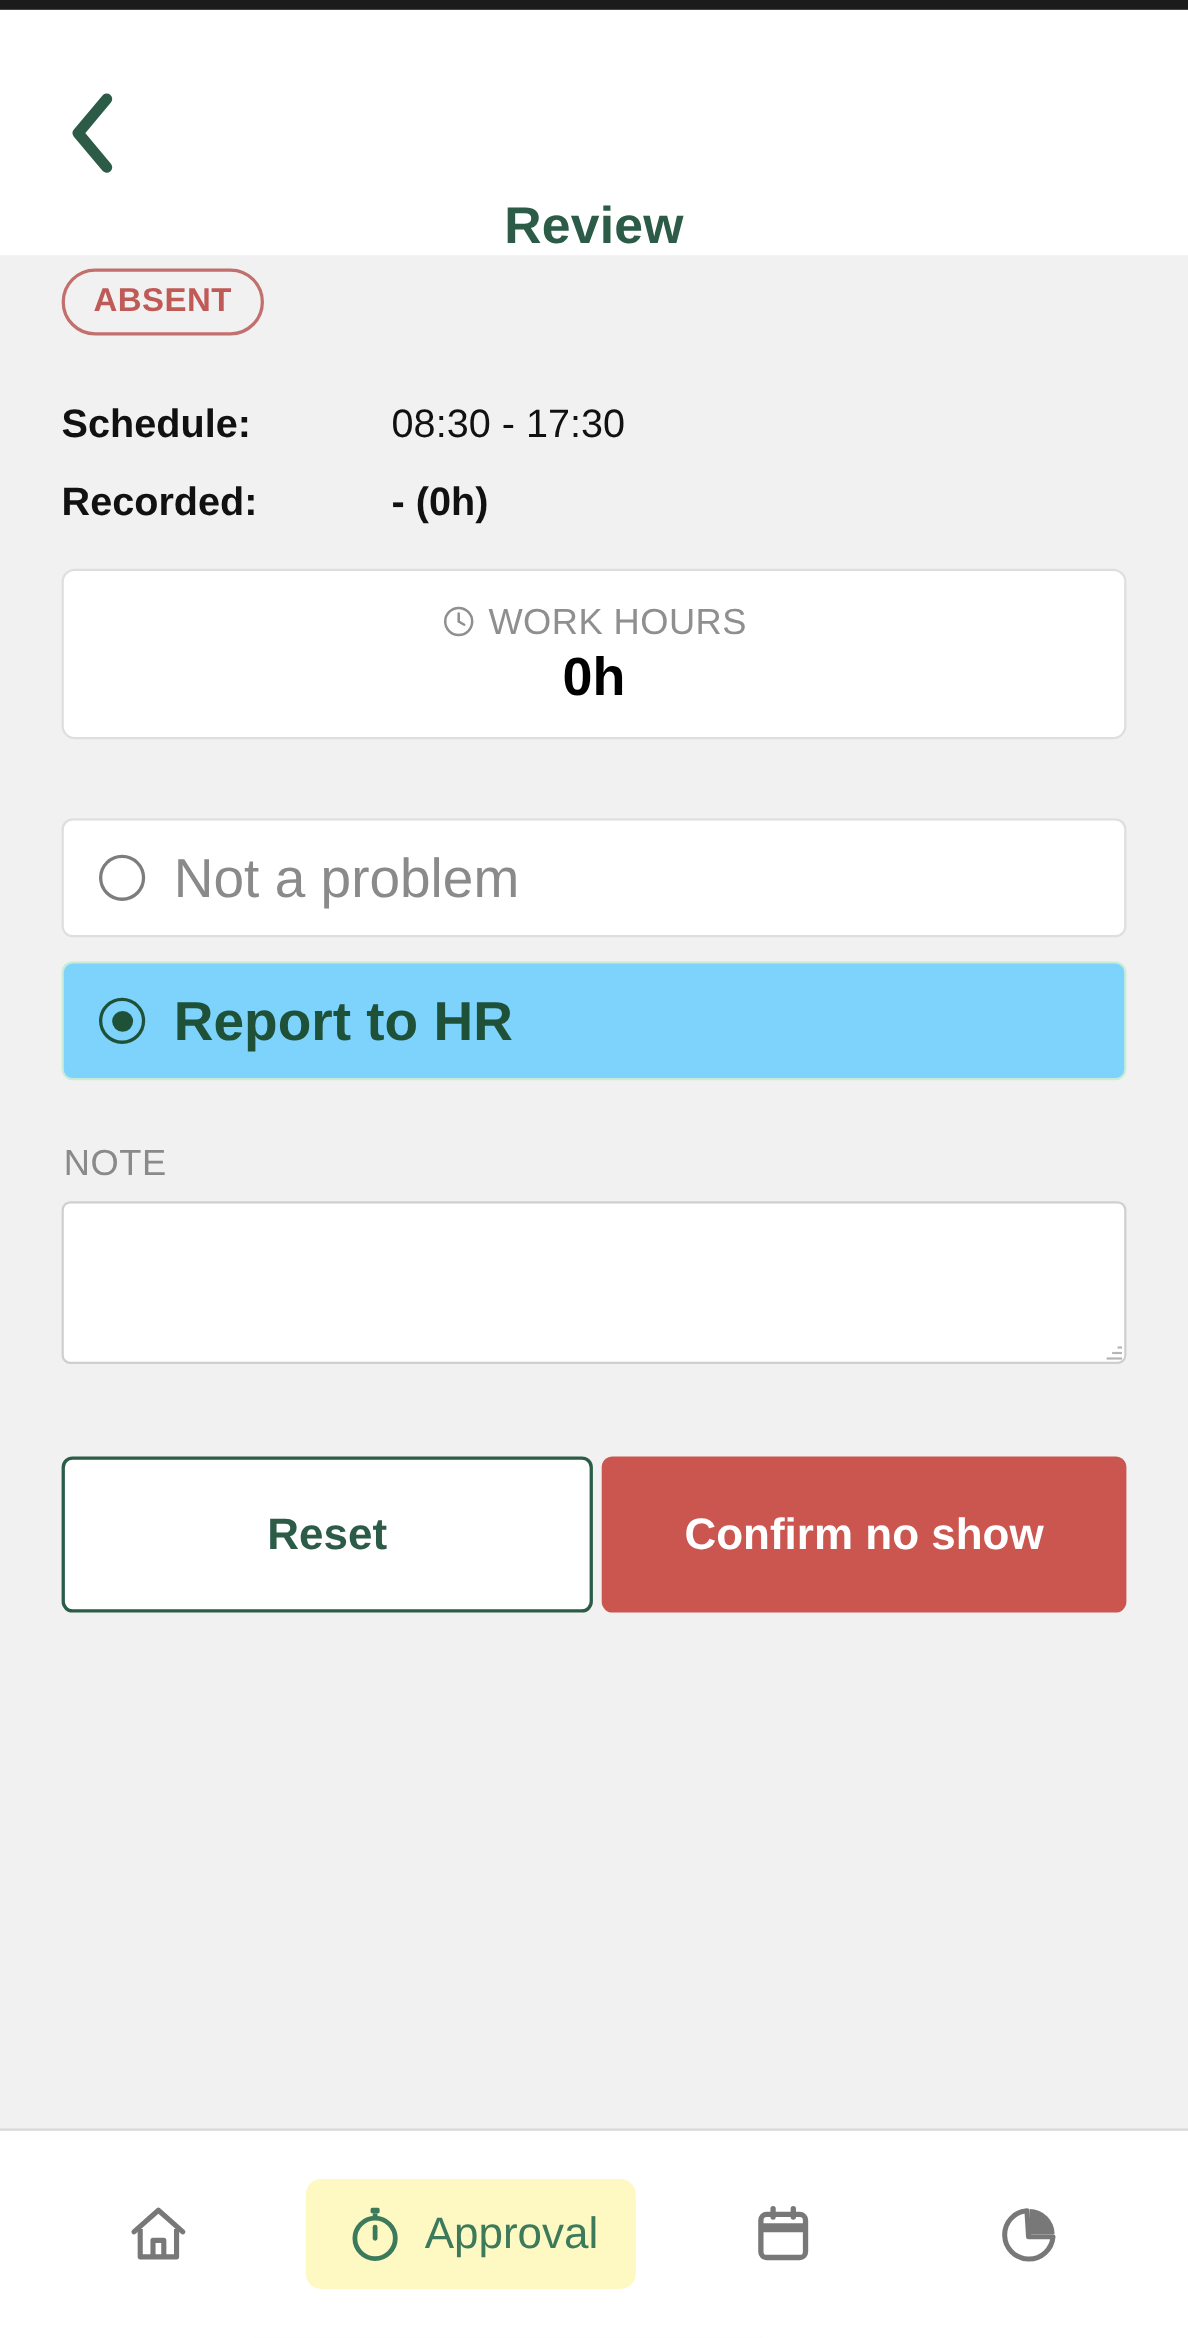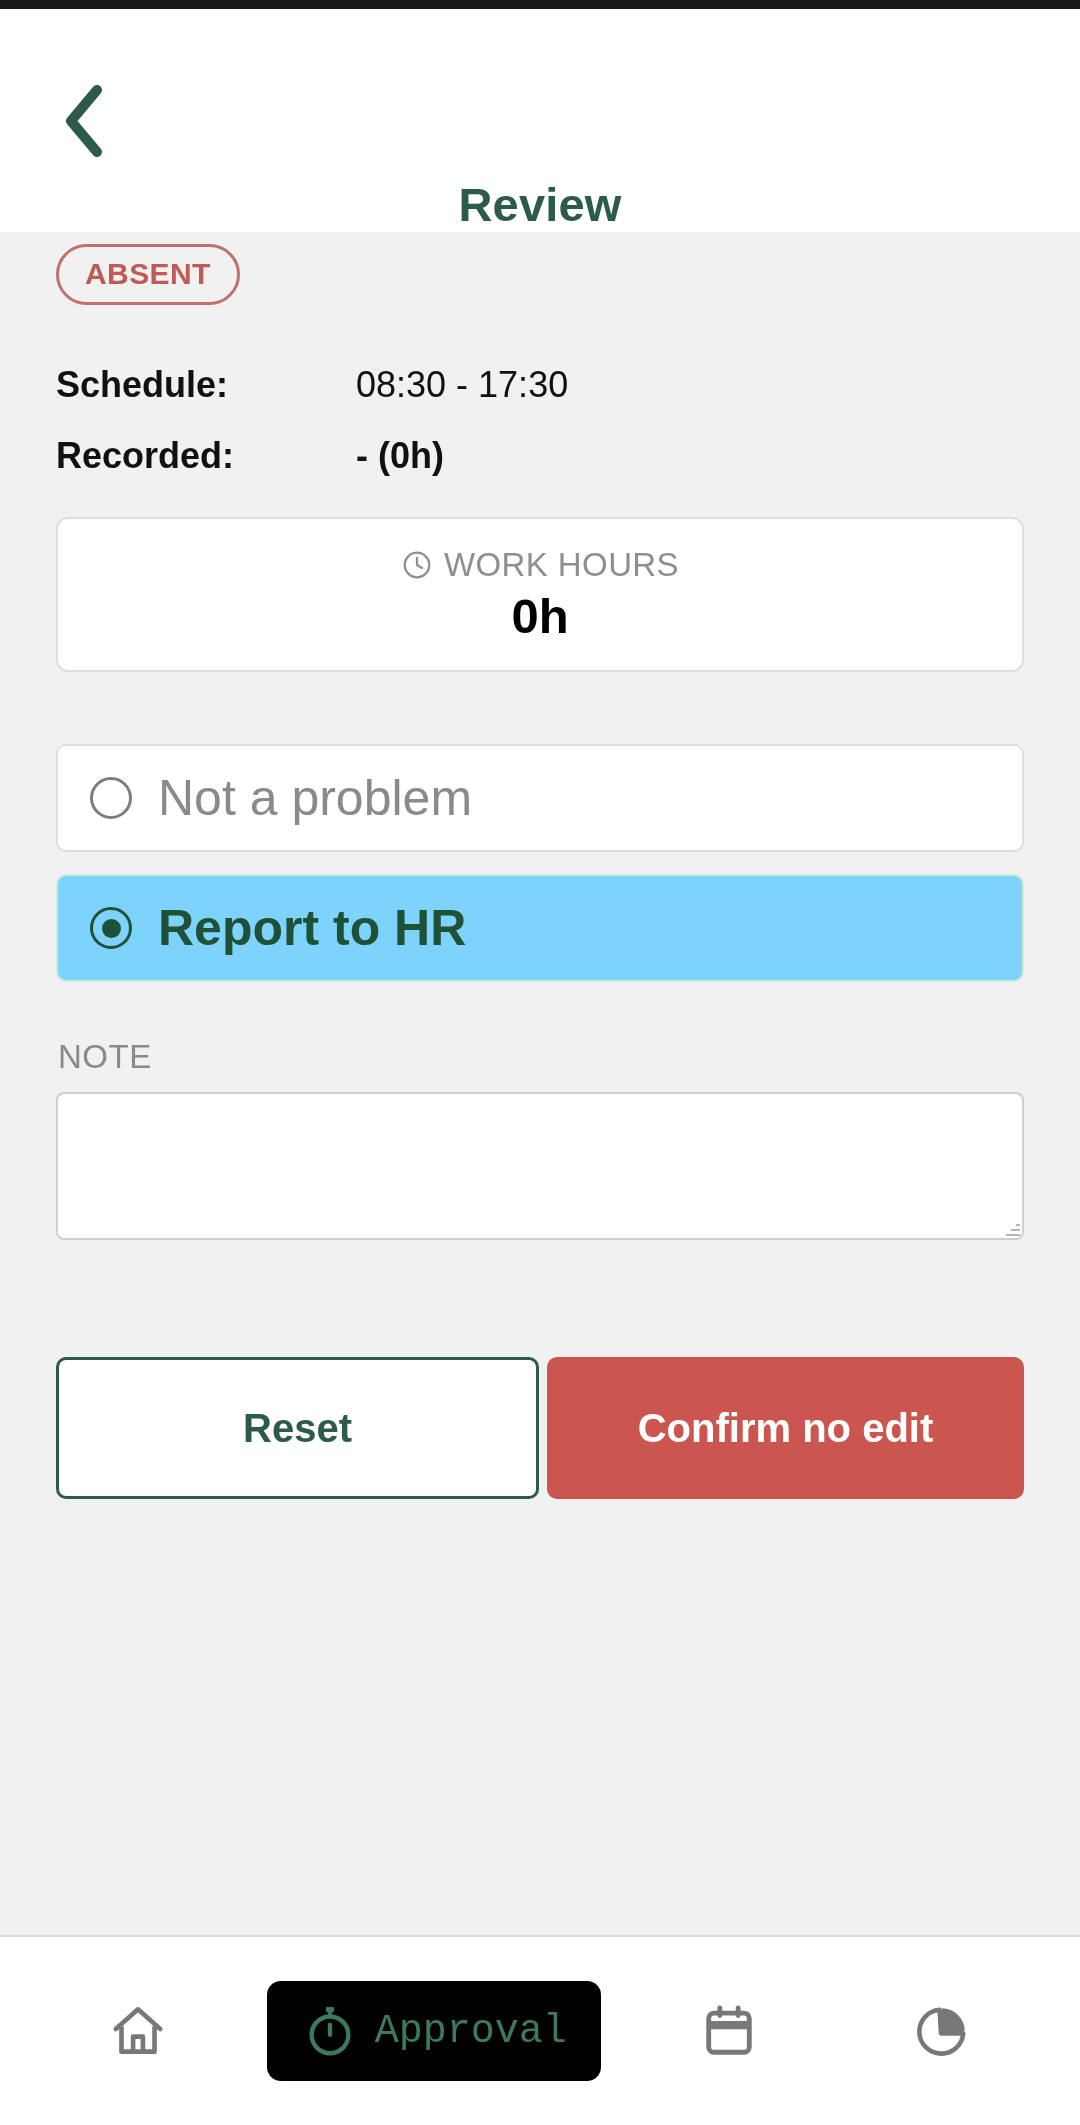--- a/index.html
+++ b/index.html
@@ -262,21 +262,21 @@
   .resize-grip span {
     position: absolute;
     right: 0;
     height: 2px;
     background: #b5b5b5;
     display: block;
   }
 
   
   .actions {
-    margin-top: 117px;
+    margin-top: 84px;
     display: flex;
     gap: 8px;
   }
   .btn {
     flex: 1 1 0;
     height: 142px;
     border-radius: 10px;
     display: flex;
     align-items: center;
     justify-content: center;
@@ -308,26 +308,25 @@
   .nav-item {
     flex: 1 1 0;
     display: flex;
     align-items: center;
     justify-content: center;
     gap: 16px;
     cursor: pointer;
     height: 100px;
   }
   .nav-item.active {
-    background: #000000;
+    background: #fef9c3;
     border-radius: 14px;
     padding: 0 34px;
     flex: 0 0 auto;
     margin: 0 22px;
-    font-family: Liberation Mono, monospace;
   }
   .nav-label {
     font-size: 40px;
     color: #3d7a5c;
   }
 </style>
 </head>
 <body>
 
 <div class="screen">
@@ -392,21 +391,21 @@
         <span class="resize-grip">
           <span style="bottom:0;width:14px"></span>
           <span style="bottom:5px;width:9px"></span>
           <span style="bottom:10px;width:4px"></span>
         </span>
       </div>
     </div>
 
     <div class="actions">
       <button class="btn btn-reset">Reset</button>
-      <button class="btn btn-confirm">Confirm no edit</button>
+      <button class="btn btn-confirm">Confirm no show</button>
     </div>
 
   </div>
 
   <div class="bottom-nav">
 
     <div class="nav-item">
       <svg width="62" height="62" viewBox="0 0 24 24">
         <path d="M3.4 11.2 L12 3.6 L20.6 11.2" fill="none" stroke="#787878" stroke-width="1.8" stroke-linecap="round" stroke-linejoin="round"></path>
         <path d="M5.6 10.2 L5.6 20 L18.4 20 L18.4 10.2" fill="none" stroke="#787878" stroke-width="1.8" stroke-linejoin="round"></path>

